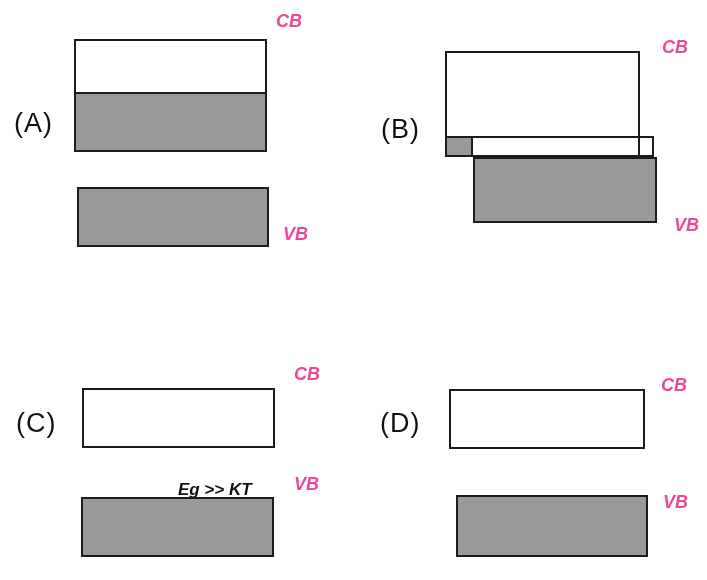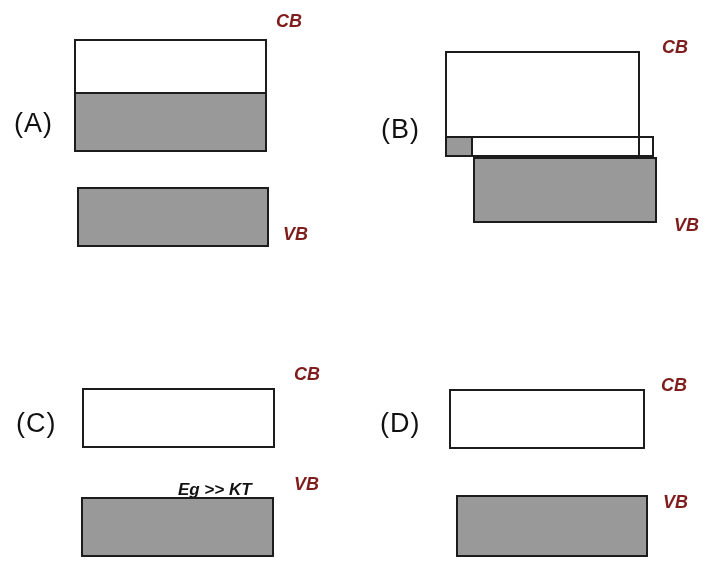--- a/index.html
+++ b/index.html
@@ -23,21 +23,21 @@
     font-size:27px;
     font-weight:400;
     color:#111111;
     letter-spacing:1px;
   }
   .band-label{
     position:absolute;
     font-size:18px;
     font-style:italic;
     font-weight:600;
-    color:#7f1d1d;
+    color:#ec4899;
   }
   .gap-text{
     position:absolute;
     font-size:17px;
     font-style:italic;
     font-weight:600;
     color:#111111;
     white-space:pre;
   }
   .gap-text .eg{

